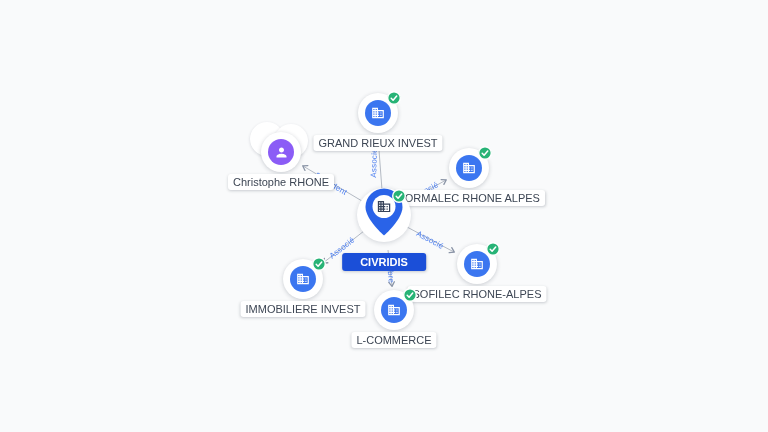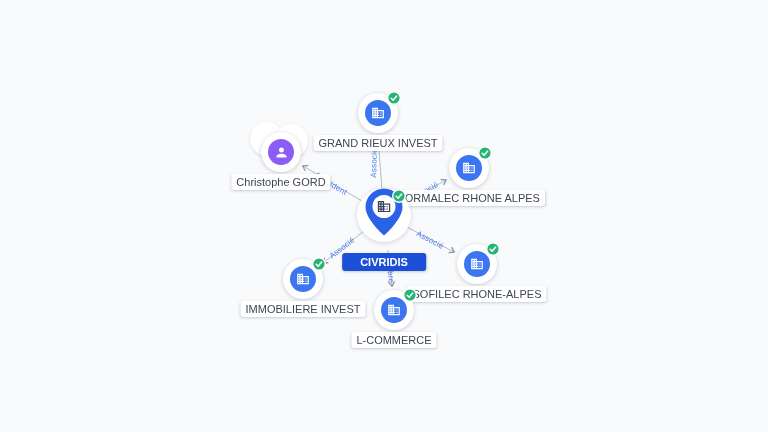--- a/index.html
+++ b/index.html
@@ -126,21 +126,21 @@
   </div>
 
   <div class="node" style="left:281px;top:152px">
     <div class="badge person-stack">
       <div class="disc person">
         <svg width="15" height="15" viewBox="0 0 24 24">
             <path fill="#fff" d="M12 12c2.21 0 4-1.79 4-4s-1.79-4-4-4-4 1.79-4 4 1.79 4 4 4zm0 2c-2.67 0-8 1.34-8 4v2h16v-2c0-2.66-5.33-4-8-4z"></path>
           </svg>
       </div>
     </div>
-    <div class="chip">Christophe GORD</div>
+    <div class="chip">Christophe RHONE</div>
   </div>
 
   <div class="node" style="left:303px;top:279px">
     <div class="badge">
       <div class="disc company">
         <svg width="14" height="14" viewBox="0 0 24 24">
             <path fill="#fff" d="M12 7V3H2v18h20V7H12zM6 19H4v-2h2v2zm0-4H4v-2h2v2zm0-4H4V9h2v2zm0-4H4V5h2v2zm4 12H8v-2h2v2zm0-4H8v-2h2v2zm0-4H8V9h2v2zm0-4H8V5h2v2zm10 12h-8v-2h2v-2h-2v-2h2v-2h-2V9h8v10zm-2-8h-2v2h2v-2zm0 4h-2v2h2v-2z"></path>
           </svg>
       </div>
       <span class="check">

